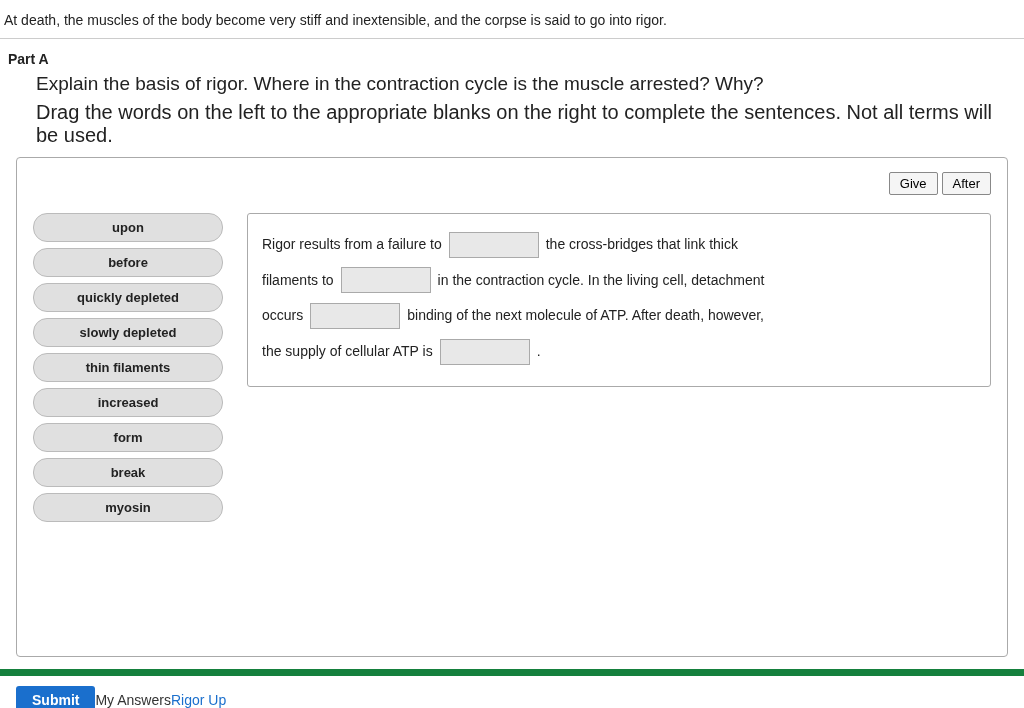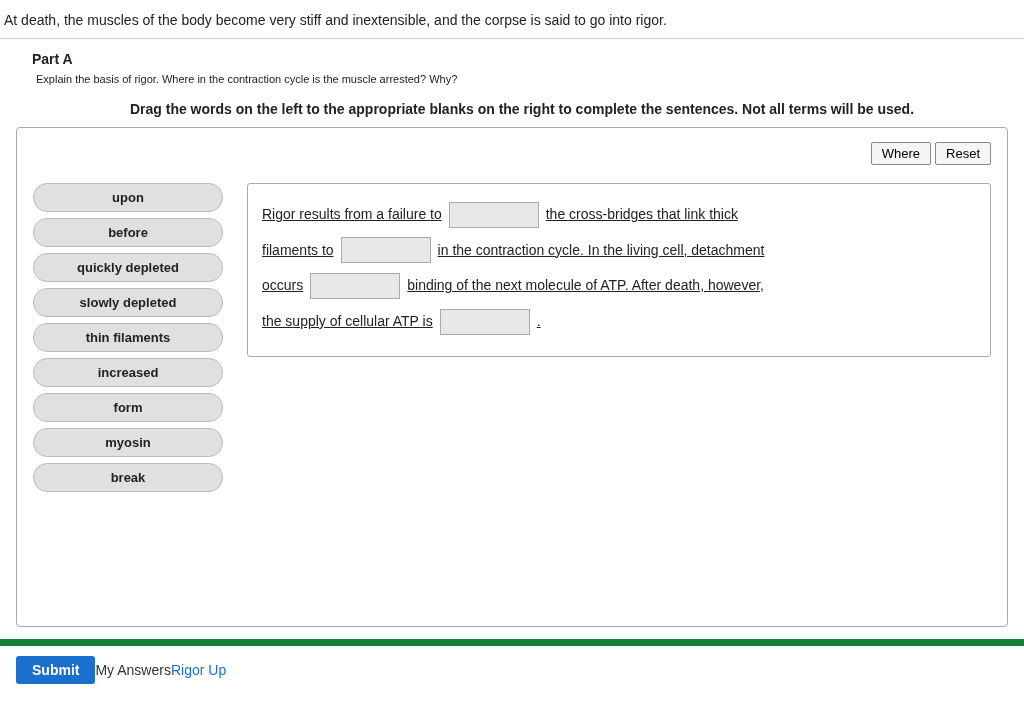--- a/index.html
+++ b/index.html
@@ -10,31 +10,30 @@
       background: #fff;
       width: 1024px;
     }
     .top-text {
       padding: 12px 16px 10px 4px;
       border-bottom: 1px solid #ccc;
       font-size: 14px;
     }
     .part-a-label {
       font-weight: bold;
-      margin: 12px 16px 6px 32px;
+      margin: 12px 16px 6px 8px;
     }
     .explain-text {
-      margin: 0 16px 16px 36px;
-      font-size: 11px;
+      margin: 0 16px 6px 36px;
+      font-size: 19px;
     }
     .drag-instruction {
       margin: 0 16px 10px 36px;
-      font-size: 14px;
-      font-weight: bold;
-      text-align: center;
+      font-size: 20px;
+      font-weight: normal;
     }
     .activity-box {
       margin: 0 16px 12px 16px;
       border: 1px solid #aaa;
       border-radius: 4px;
       padding: 14px 16px 20px 16px;
       background: #fff;
       min-height: 500px;
     }
     .top-buttons {
@@ -80,21 +79,20 @@
       padding: 14px 14px 16px 14px;
       font-size: 14px;
       line-height: 2.4;
     }
     .sentence-line {
       display: flex;
       flex-wrap: wrap;
       align-items: center;
       gap: 4px;
       margin-bottom: 2px;
-      text-decoration: underline;
     }
     .blank-box {
       display: inline-block;
       width: 90px;
       height: 26px;
       border: 1px solid #aaa;
       background: #e8e8e8;
       vertical-align: middle;
       margin: 0 3px;
     }
@@ -130,35 +128,35 @@
 <body>
 
 <div class="top-text">At death, the muscles of the body become very stiff and inextensible, and the corpse is said to go into rigor.</div>
 
 <div class="part-a-label">Part A</div>
 <div class="explain-text">Explain the basis of rigor. Where in the contraction cycle is the muscle arrested? Why?</div>
 <div class="drag-instruction">Drag the words on the left to the appropriate blanks on the right to complete the sentences. Not all terms will be used.</div>
 
 <div class="activity-box">
   <div class="top-buttons">
-    <button class="btn-reset">Where</button>
-    <button class="btn-help">Reset</button>
+    <button class="btn-reset">Give</button>
+    <button class="btn-help">After</button>
   </div>
 
   <div class="drag-area">
     <div class="word-list">
       <div class="word-chip">upon</div>
       <div class="word-chip">before</div>
       <div class="word-chip">quickly depleted</div>
       <div class="word-chip">slowly depleted</div>
       <div class="word-chip">thin filaments</div>
       <div class="word-chip">increased</div>
       <div class="word-chip">form</div>
+      <div class="word-chip">break</div>
       <div class="word-chip">myosin</div>
-      <div class="word-chip">break</div>
     </div>
 
     <div class="sentence-area">
       <div class="sentence-line">
         <span>Rigor results from a failure to</span>
         <span class="blank-box"></span>
         <span>the cross-bridges that link thick</span>
       </div>
       <div class="sentence-line">
         <span>filaments to</span>

